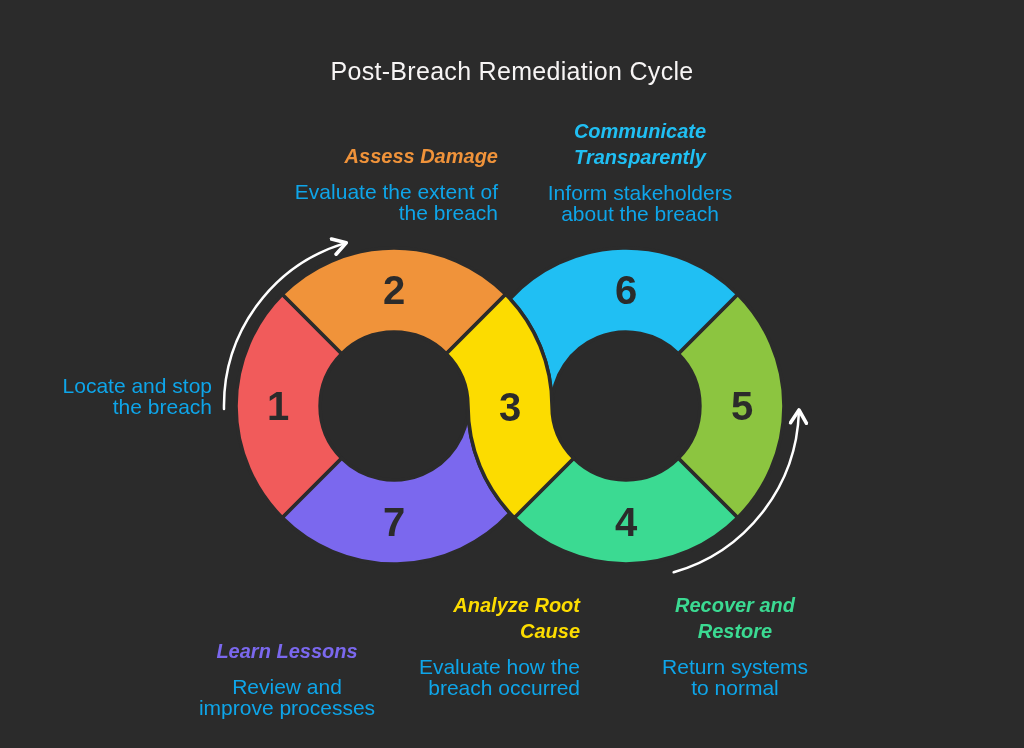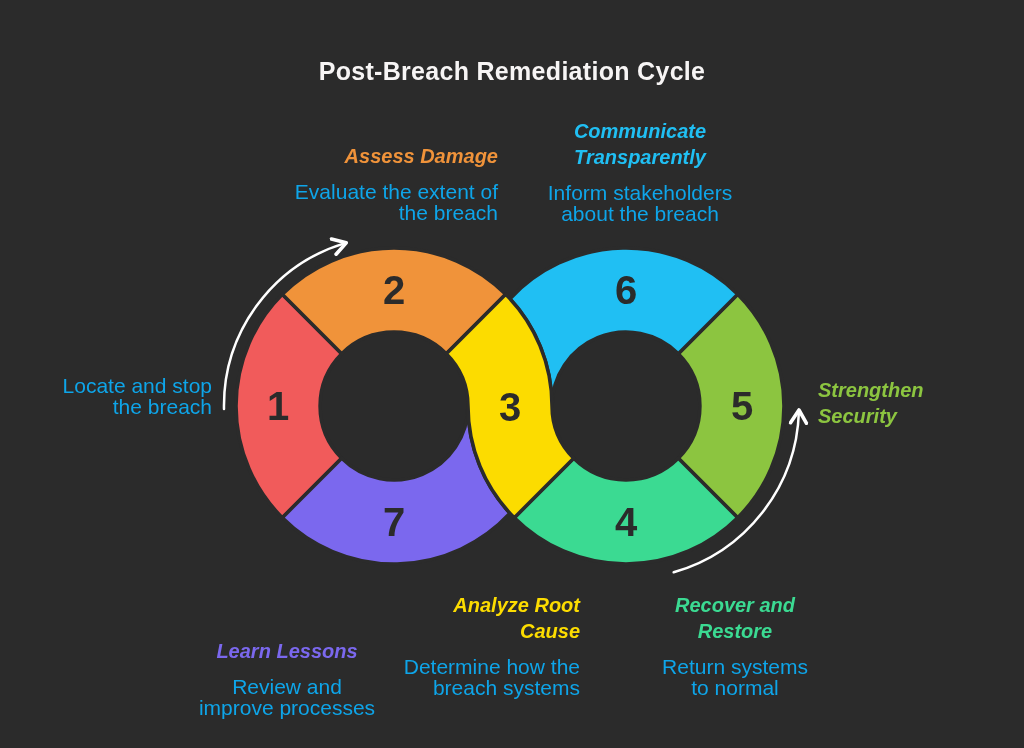--- a/index.html
+++ b/index.html
@@ -6,21 +6,21 @@
   body {
     width:1024px; height:748px;
     background:#2b2b2b;
     font-family:"Liberation Sans", sans-serif;
     position:relative; overflow:hidden;
   }
   .stage { position:absolute; inset:0; }
   .diagram-title {
     position:absolute; top:57px; left:0; right:0;
     margin:0; text-align:center;
-    font-size:25px; font-weight:bold; letter-spacing:.3px;
+    font-size:25px; font-weight:normal; letter-spacing:.3px;
     color:#f7f5f5;
   }
   #diagram, #diagram svg { position:absolute; left:0; top:0; width:1024px; height:748px; }
   .step-label { position:absolute; }
   .step-heading { font-size:20px; font-weight:bold; line-height:26px;font-style:italic; }
   .step-desc { font-size:21px; line-height:21px; color:#0ea5e9; margin-top:12px; }
 </style>
 </head>
 <body style="background: rgb(43, 43, 43);">
 
@@ -57,28 +57,27 @@
       </div>
       <div class="step-label" style="left: 288px; top: 143px; width: 210px; text-align: right;">
         <div class="step-heading" style="color: rgb(240, 147, 58);">Assess Damage</div>
         <div class="step-desc">Evaluate the extent of the breach</div>
       </div>
       <div class="step-label" style="left: 528px; top: 118px; width: 224px; text-align: center;">
         <div class="step-heading" style="color: rgb(32, 191, 243);">Communicate Transparently</div>
         <div class="step-desc">Inform stakeholders about the breach</div>
       </div>
       <div class="step-label" style="left: 818px; top: 377px; width: 180px; text-align: left;">
-        <div class="step-heading" style="color: rgb(140, 197, 64);">Strengthen Security</div>
       </div>
       <div class="step-label" style="left: 197px; top: 592px; width: 180px; text-align: center; margin-top: 46px;">
         <div class="step-heading" style="color: rgb(123, 104, 238);">Learn Lessons</div>
         <div class="step-desc">Review and improve processes</div>
       </div>
       <div class="step-label" style="left: 400px; top: 592px; width: 180px; text-align: right;">
         <div class="step-heading" style="color: rgb(252, 220, 0);">Analyze Root Cause</div>
-        <div class="step-desc">Determine how the breach systems</div>
+        <div class="step-desc">Evaluate how the breach occurred</div>
       </div>
       <div class="step-label" style="left: 655px; top: 592px; width: 160px; text-align: center;">
         <div class="step-heading" style="color: rgb(59, 218, 146);">Recover and Restore</div>
         <div class="step-desc">Return systems to normal</div>
       </div>
     </div>
 </div>
 
 </body></html>

